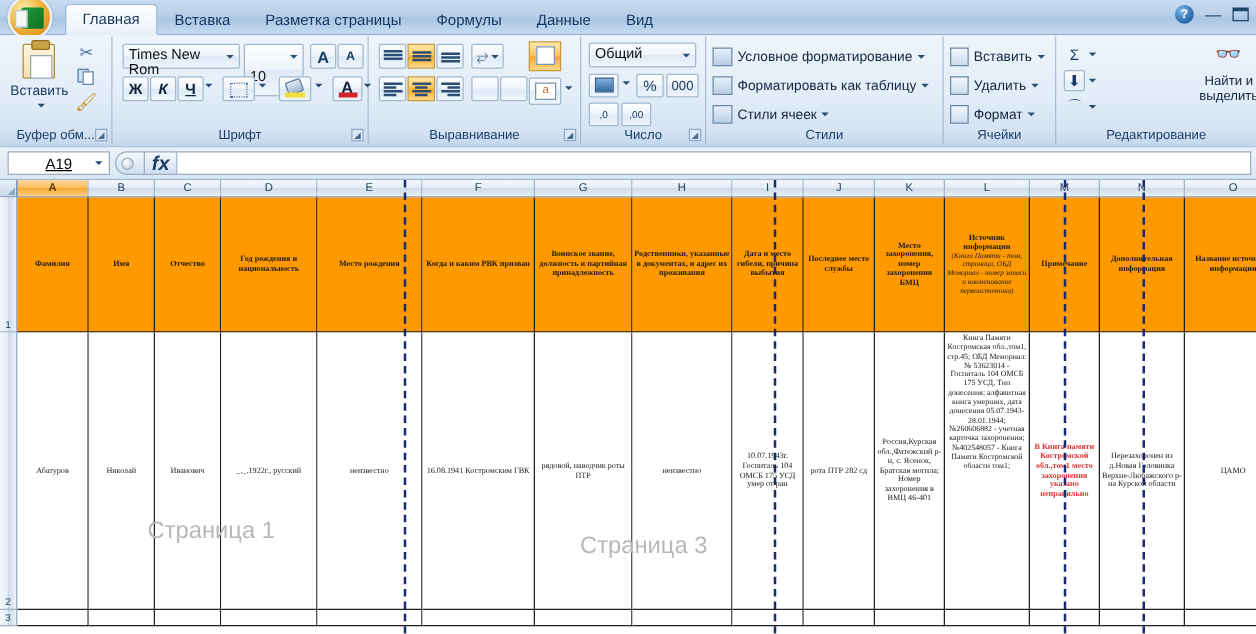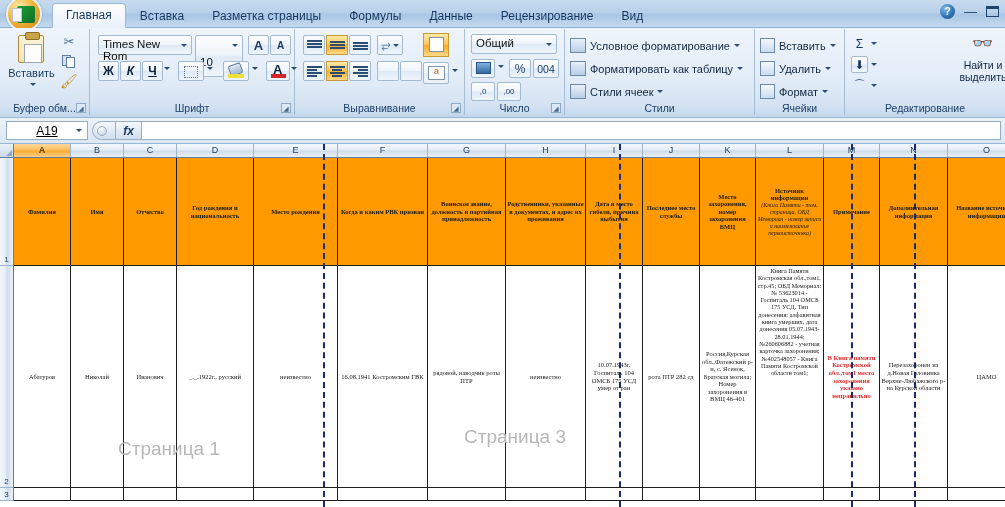--- a/index.html
+++ b/index.html
@@ -187,21 +187,21 @@
     font-size:12px; color:#000; display:flex; align-items:center; justify-content:center;
     position:relative;
     text-decoration:underline;
   }
   .namebox .ar{ position:absolute; right:5px; top:7px; }
   .fbsep{ width:24px; height:19px; margin-left:4px;
     background:linear-gradient(180deg,#f4f8fc,#cfdeee);
     border:1px solid #9aacc0; border-radius:10px 0 0 10px; position:relative; }
   .fbsep:after{ content:""; position:absolute; left:4px; top:4px; width:8px; height:8px; border-radius:50%;
     background:radial-gradient(circle at 35% 30%,#fff,#b9cadb); border:1px solid #9aacc0; }
-  .fx{ width:26px; text-align:center; font-style:italic; font-weight:bold; font-size:12px; color:#1b3c64;
+  .fx{ width:26px; text-align:center; font-style:italic; font-weight:bold; font-size:16px; color:#1b3c64;
     background:linear-gradient(180deg,#f4f8fc,#cfdeee); height:19px; line-height:19px; border:1px solid #9aacc0; border-left:none;}
   .finput{ flex:1; height:19px; background:#fff; border:1px solid #9aacc0; border-left:none; margin-right:4px; }
 
   
   .sheet{ position:relative; width:1005px; height:363px; overflow:hidden; background:#fff; }
   .colhead{
     position:absolute; left:0; top:0; height:14px; width:1005px;
     background:linear-gradient(180deg,#f2f6fb 0%,#e2eaf3 48%,#ccd9e8 52%,#e7eef6 100%);
     border-bottom:1px solid #5b7da4;
     display:flex;
@@ -269,21 +269,20 @@
 <div class="titlebar">
   <div class="office-btn">
     <div class="logo"></div>
   </div>
   <div class="tabs">
     <div class="tab active">Главная</div>
     <div class="tab">Вставка</div>
     <div class="tab">Разметка страницы</div>
     <div class="tab">Формулы</div>
     <div class="tab">Данные</div>
-    <div class="tab">Рецензирование</div>
     <div class="tab">Вид</div>
   </div>
   <div class="winbtns">
     <div class="helpbtn">?</div>
     <div class="minbtn">—</div>
     <div class="maxbtn"></div>
   </div>
 </div>
 
 <div class="ribbon">
@@ -394,21 +393,21 @@
   <div class="group" id="g-num">
     <div class="numfmt ctl">
       <span>Общий</span>
       <span class="selarrow arrow-dn"></span>
     </div>
     <div class="moneybtn ctl">
         <div class="c"></div>
       </div>
     <div class="mn-arrow arrow-dn"></div>
     <div class="pctbtn ctl btn">%</div>
-    <div class="kbtn ctl btn">004</div>
+    <div class="kbtn ctl btn">000</div>
     <div class="decbtn ctl btn" style="left:6px">,0</div>
     <div class="decbtn ctl btn" style="left:32px">,00</div>
     <div class="glabel">Число</div>
     <div class="dialog-launch">◢</div>
   </div>
 
   <div class="group" id="g-styles">
     <div class="srow" style="top:6px">
       <span class="sic"></span>
       <span>Условное форматирование</span>
@@ -556,15 +555,15 @@
         <div class="cell" style="width: 68px; height: 13px;"></div>
         <div class="cell" style="width: 56px; height: 13px;"></div>
         <div class="cell" style="width: 68px; height: 13px;"></div>
         <div class="cell" style="width: 78px; height: 13px;"></div>
       </div>
     </div>
 <div class="pbreak" style="left: 323px;"></div>
     <div class="pbreak" style="left: 619px;"></div>
     <div class="pbreak" style="left: 851px;"></div>
     <div class="pbreak" style="left: 914px;"></div>
-    <div class="pwm" style="left: 118px; top: 294px;">Страница 1</div>
+    <div class="pwm" style="left: 118px; top: 270px;">Страница 1</div>
     <div class="pwm" style="left: 425px; top: 282px; margin-left: 39px;">Страница 3</div>
   </div>
 
 </body></html>

